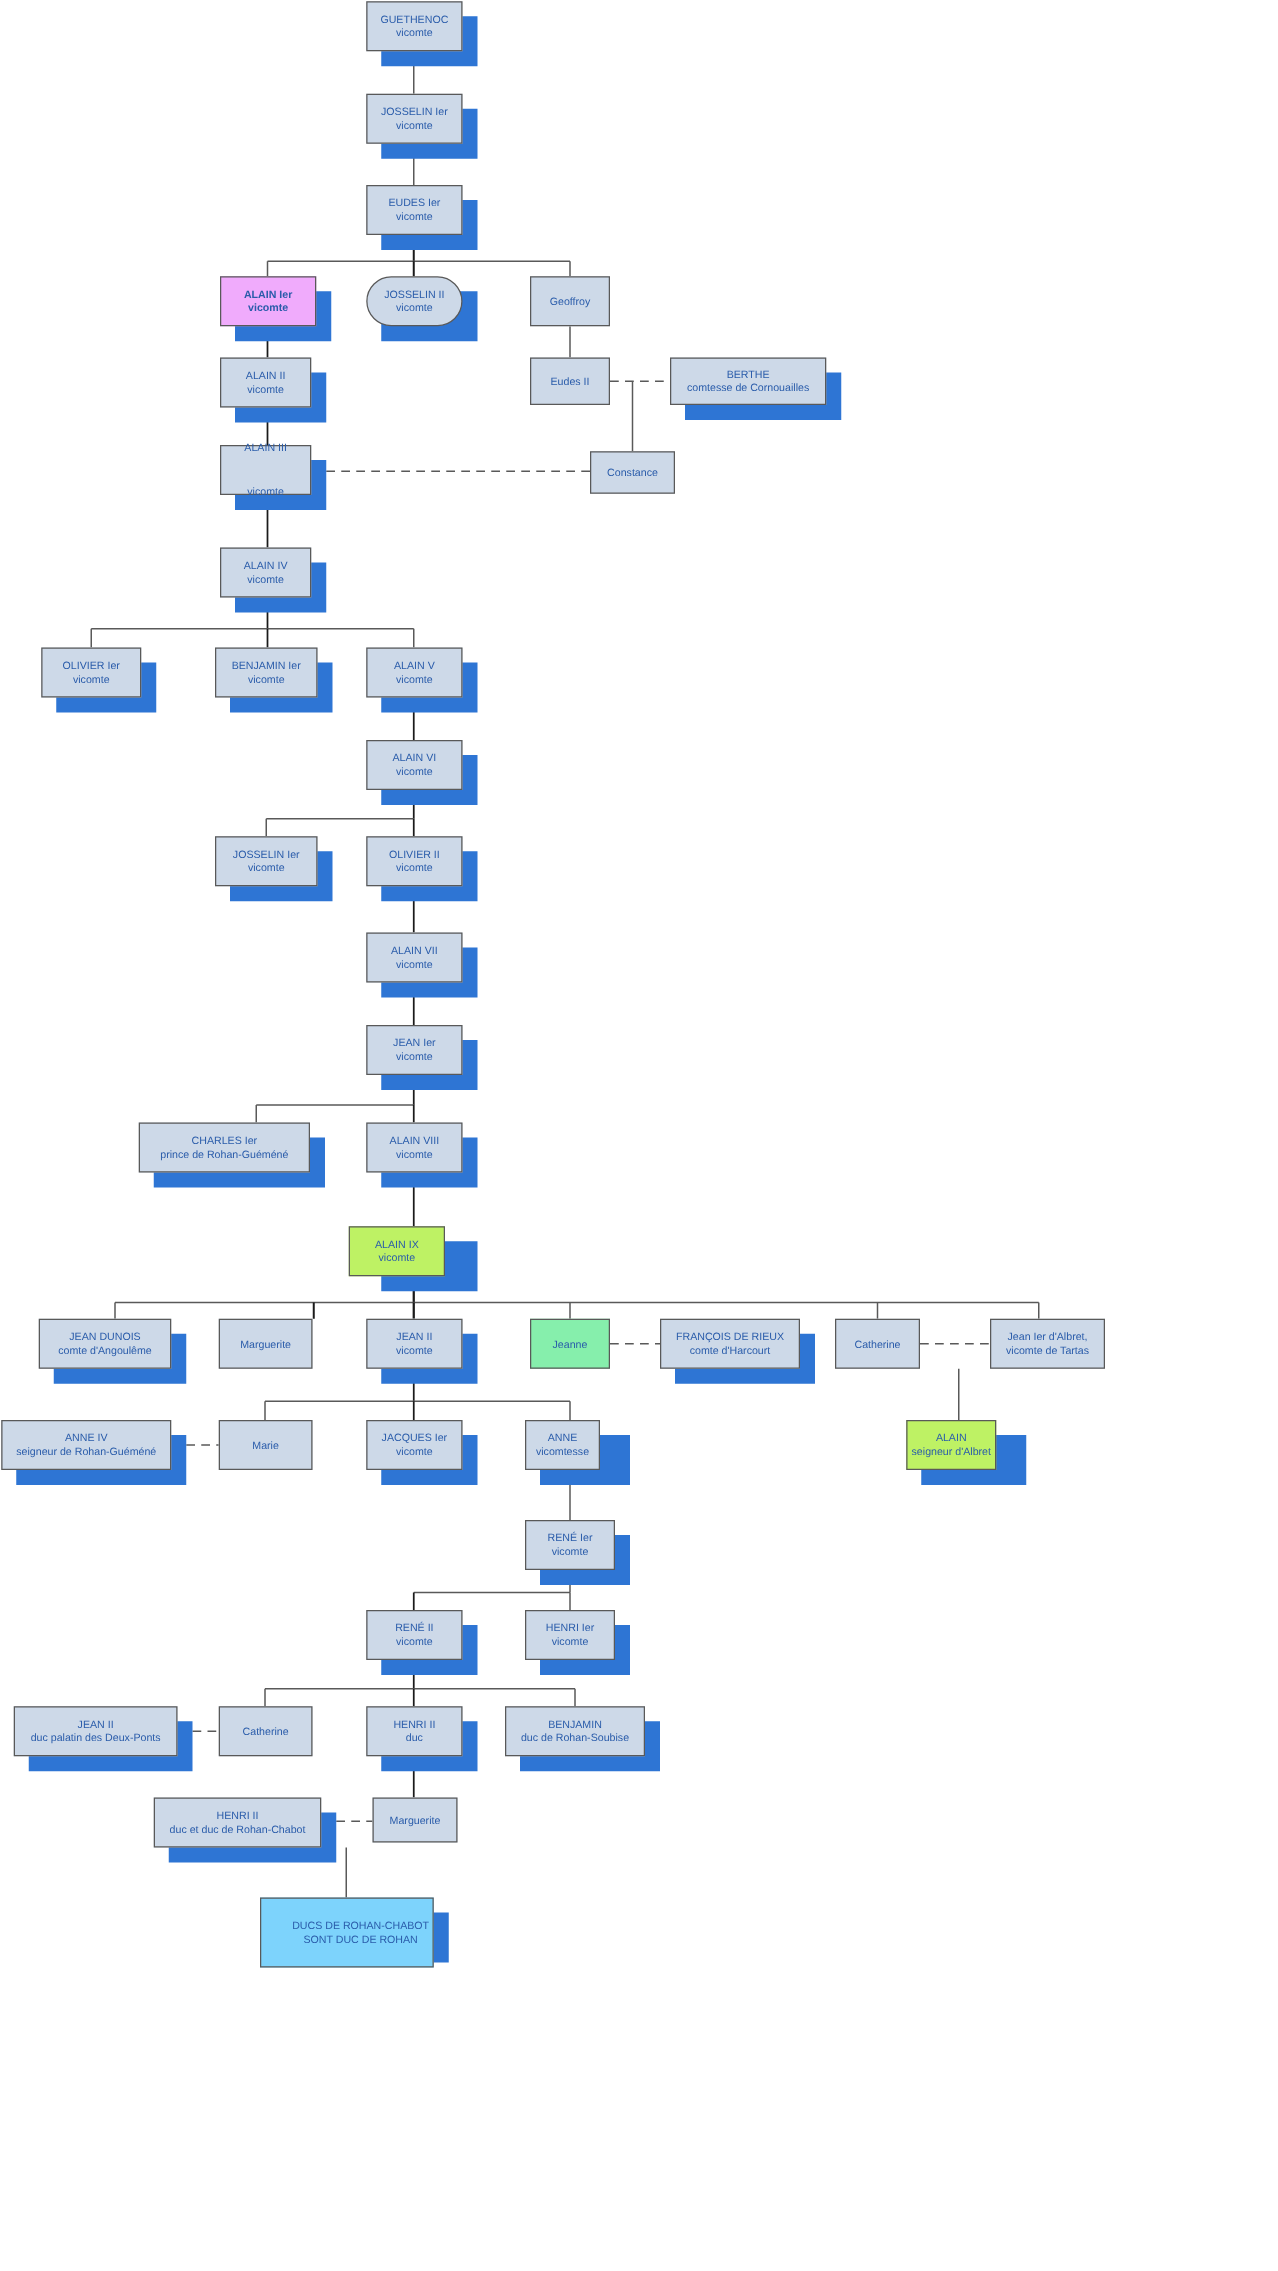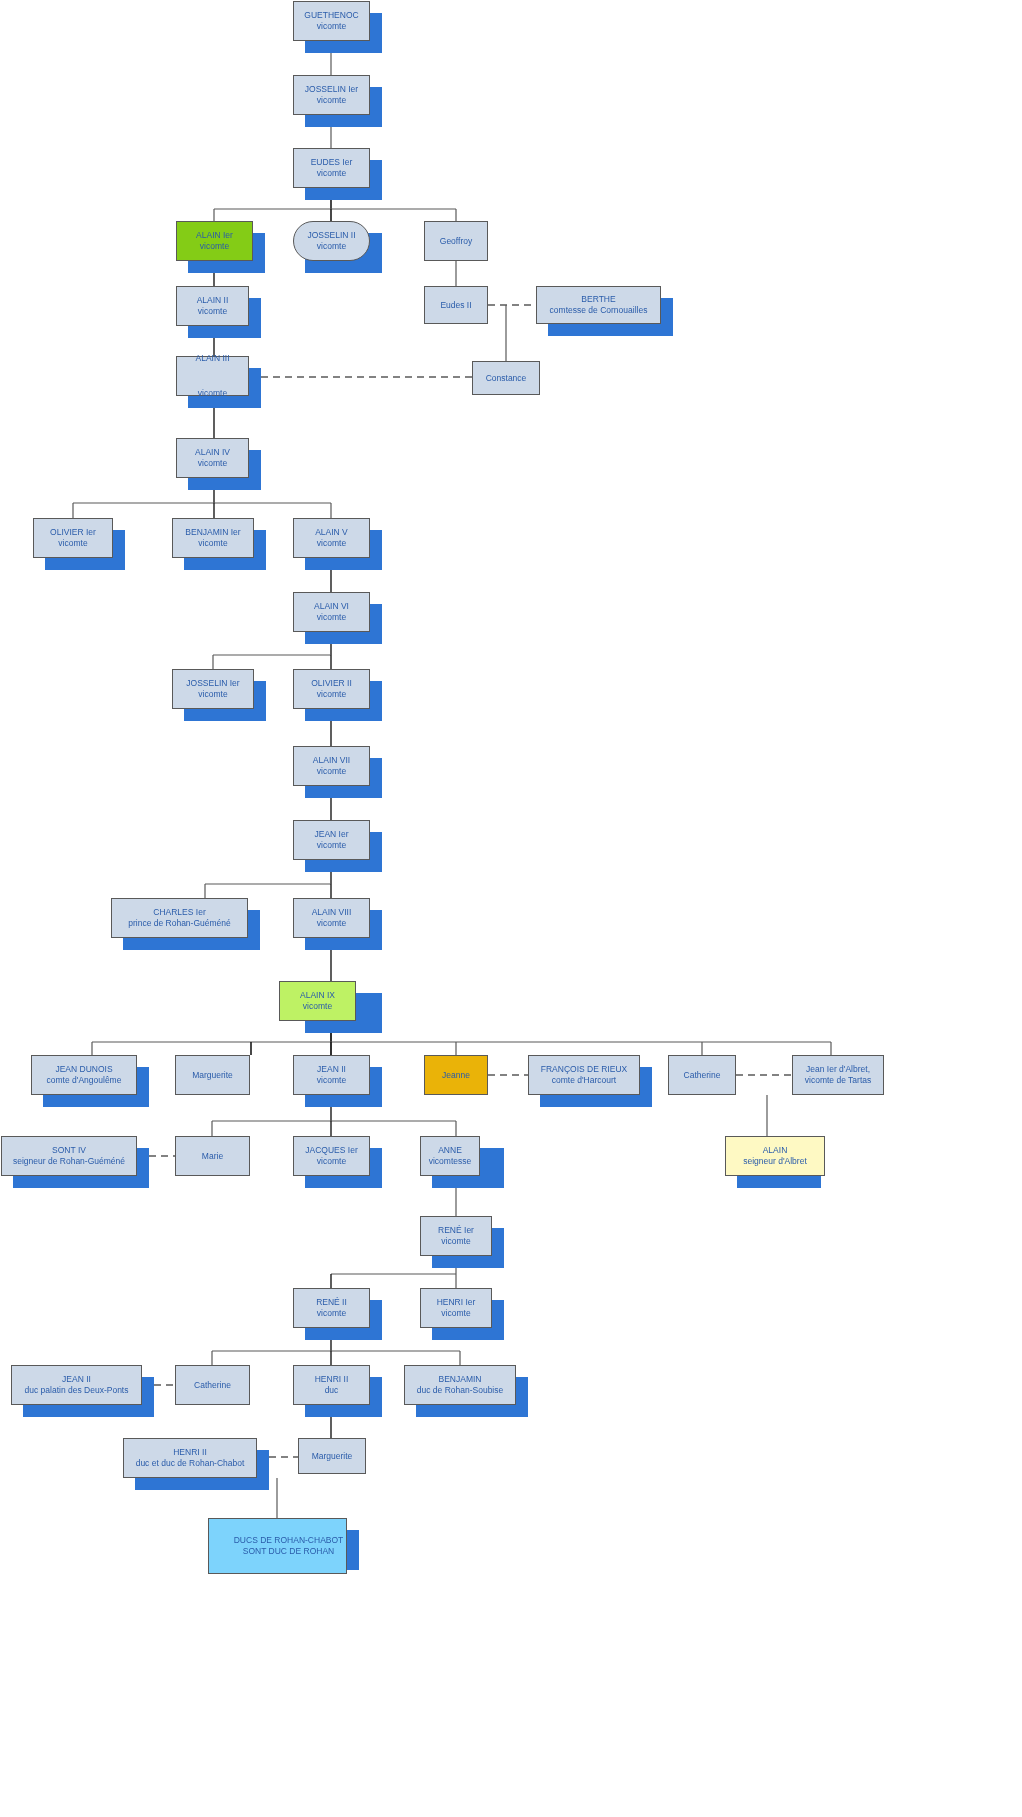--- a/index.html
+++ b/index.html
@@ -168,21 +168,21 @@
       <div class="node" style="left: 293px; top: 75px; width: 77px; height: 40px; font-size: 8.5px; background: rgb(205, 217, 232); border-color: rgb(89, 89, 89); color: rgb(42, 92, 170);">
         <span class="ln1">JOSSELIN Ier</span>
         <span class="ln2">vicomte</span>
       </div>
       <div class="shadow" style="left: 305px; top: 160px; width: 77px; height: 40px; background: rgb(46, 117, 212);"></div>
       <div class="node" style="left: 293px; top: 148px; width: 77px; height: 40px; font-size: 8.5px; background: rgb(205, 217, 232); border-color: rgb(89, 89, 89); color: rgb(42, 92, 170);">
         <span class="ln1">EUDES Ier</span>
         <span class="ln2">vicomte</span>
       </div>
       <div class="shadow" style="left: 188px; top: 233px; width: 77px; height: 40px; background: rgb(46, 117, 212);"></div>
-      <div class="node" style="left: 176px; top: 221px; width: 77px; height: 40px; font-size: 8.5px; background: #84cc16; border-color: rgb(89, 89, 89); color: rgb(42, 92, 170);">
+      <div class="node" style="left: 176px; top: 221px; width: 77px; height: 40px; font-size: 8.5px; background: #f0abfc; border-color: rgb(89, 89, 89); color: rgb(42, 92, 170); font-weight: bold;">
         <span class="ln1">ALAIN Ier</span>
         <span class="ln2">vicomte</span>
       </div>
       <div class="shadow" style="left: 305px; top: 233px; width: 77px; height: 40px; background: rgb(46, 117, 212);"></div>
       <div class="node" style="left: 293px; top: 221px; width: 77px; height: 40px; font-size: 8.5px; background: rgb(205, 217, 232); border-color: rgb(89, 89, 89); color: rgb(42, 92, 170); border-radius: 20px;">
         <span class="ln1">JOSSELIN II</span>
         <span class="ln2">vicomte</span>
       </div>
       <div class="node" style="left: 424px; top: 221px; width: 64px; height: 40px; font-size: 8.5px; background: rgb(205, 217, 232); border-color: rgb(89, 89, 89); color: rgb(42, 92, 170);">
         <span class="ln1">Geoffroy</span>
@@ -274,55 +274,55 @@
         <span class="ln2">comte d'Angoulême</span>
       </div>
       <div class="node" style="left: 175px; top: 1055px; width: 75px; height: 40px; font-size: 8.5px; background: rgb(205, 217, 232); border-color: rgb(89, 89, 89); color: rgb(42, 92, 170);">
         <span class="ln1">Marguerite</span>
       </div>
       <div class="shadow" style="left: 305px; top: 1067px; width: 77px; height: 40px; background: rgb(46, 117, 212);"></div>
       <div class="node" style="left: 293px; top: 1055px; width: 77px; height: 40px; font-size: 8.5px; background: rgb(205, 217, 232); border-color: rgb(89, 89, 89); color: rgb(42, 92, 170);">
         <span class="ln1">JEAN II</span>
         <span class="ln2">vicomte</span>
       </div>
-      <div class="node" style="left: 424px; top: 1055px; width: 64px; height: 40px; font-size: 8.5px; background: #eab308; border-color: rgb(89, 89, 89); color: rgb(42, 92, 170);">
+      <div class="node" style="left: 424px; top: 1055px; width: 64px; height: 40px; font-size: 8.5px; background: #86efac; border-color: rgb(89, 89, 89); color: rgb(42, 92, 170);">
         <span class="ln1">Jeanne</span>
       </div>
       <div class="shadow" style="left: 540px; top: 1067px; width: 112px; height: 40px; background: rgb(46, 117, 212);"></div>
       <div class="node" style="left: 528px; top: 1055px; width: 112px; height: 40px; font-size: 8.5px; background: rgb(205, 217, 232); border-color: rgb(89, 89, 89); color: rgb(42, 92, 170);">
         <span class="ln1">FRANÇOIS DE RIEUX</span>
         <span class="ln2">comte d'Harcourt</span>
       </div>
       <div class="node" style="left: 668px; top: 1055px; width: 68px; height: 40px; font-size: 8.5px; background: rgb(205, 217, 232); border-color: rgb(89, 89, 89); color: rgb(42, 92, 170);">
         <span class="ln1">Catherine</span>
       </div>
       <div class="node" style="left: 792px; top: 1055px; width: 92px; height: 40px; font-size: 8.5px; background: rgb(205, 217, 232); border-color: rgb(89, 89, 89); color: rgb(42, 92, 170);">
         <span class="ln1">Jean Ier d'Albret,</span>
         <span class="ln2">vicomte de Tartas</span>
       </div>
       <div class="shadow" style="left: 13px; top: 1148px; width: 136px; height: 40px; background: rgb(46, 117, 212);"></div>
       <div class="node" style="left: 1px; top: 1136px; width: 136px; height: 40px; font-size: 8.5px; background: rgb(205, 217, 232); border-color: rgb(89, 89, 89); color: rgb(42, 92, 170);">
-        <span class="ln1">SONT IV</span>
+        <span class="ln1">ANNE IV</span>
         <span class="ln2">seigneur de Rohan-Guéméné</span>
       </div>
       <div class="node" style="left: 175px; top: 1136px; width: 75px; height: 40px; font-size: 8.5px; background: rgb(205, 217, 232); border-color: rgb(89, 89, 89); color: rgb(42, 92, 170);">
         <span class="ln1">Marie</span>
       </div>
       <div class="shadow" style="left: 305px; top: 1148px; width: 77px; height: 40px; background: rgb(46, 117, 212);"></div>
       <div class="node" style="left: 293px; top: 1136px; width: 77px; height: 40px; font-size: 8.5px; background: rgb(205, 217, 232); border-color: rgb(89, 89, 89); color: rgb(42, 92, 170);">
         <span class="ln1">JACQUES Ier</span>
         <span class="ln2">vicomte</span>
       </div>
       <div class="shadow" style="left: 432px; top: 1148px; width: 72px; height: 40px; background: rgb(46, 117, 212);"></div>
       <div class="node" style="left: 420px; top: 1136px; width: 60px; height: 40px; font-size: 8.5px; background: rgb(205, 217, 232); border-color: rgb(89, 89, 89); color: rgb(42, 92, 170);">
         <span class="ln1">ANNE</span>
         <span class="ln2">vicomtesse</span>
       </div>
       <div class="shadow" style="left: 737px; top: 1148px; width: 84px; height: 40px; background: rgb(46, 117, 212);"></div>
-      <div class="node" style="left: 725px; top: 1136px; width: 100px; height: 40px; font-size: 8.5px; background: #fef9c3; border-color: rgb(89, 89, 89); color: rgb(42, 92, 170);">
+      <div class="node" style="left: 725px; top: 1136px; width: 72px; height: 40px; font-size: 8.5px; background: #bef264; border-color: rgb(89, 89, 89); color: rgb(42, 92, 170);">
         <span class="ln1">ALAIN</span>
         <span class="ln2">seigneur d'Albret</span>
       </div>
       <div class="shadow" style="left: 432px; top: 1228px; width: 72px; height: 40px; background: rgb(46, 117, 212);"></div>
       <div class="node" style="left: 420px; top: 1216px; width: 72px; height: 40px; font-size: 8.5px; background: rgb(205, 217, 232); border-color: rgb(89, 89, 89); color: rgb(42, 92, 170);">
         <span class="ln1">RENÉ Ier</span>
         <span class="ln2">vicomte</span>
       </div>
       <div class="shadow" style="left: 305px; top: 1300px; width: 77px; height: 40px; background: rgb(46, 117, 212);"></div>
       <div class="node" style="left: 293px; top: 1288px; width: 77px; height: 40px; font-size: 8.5px; background: rgb(205, 217, 232); border-color: rgb(89, 89, 89); color: rgb(42, 92, 170);">

